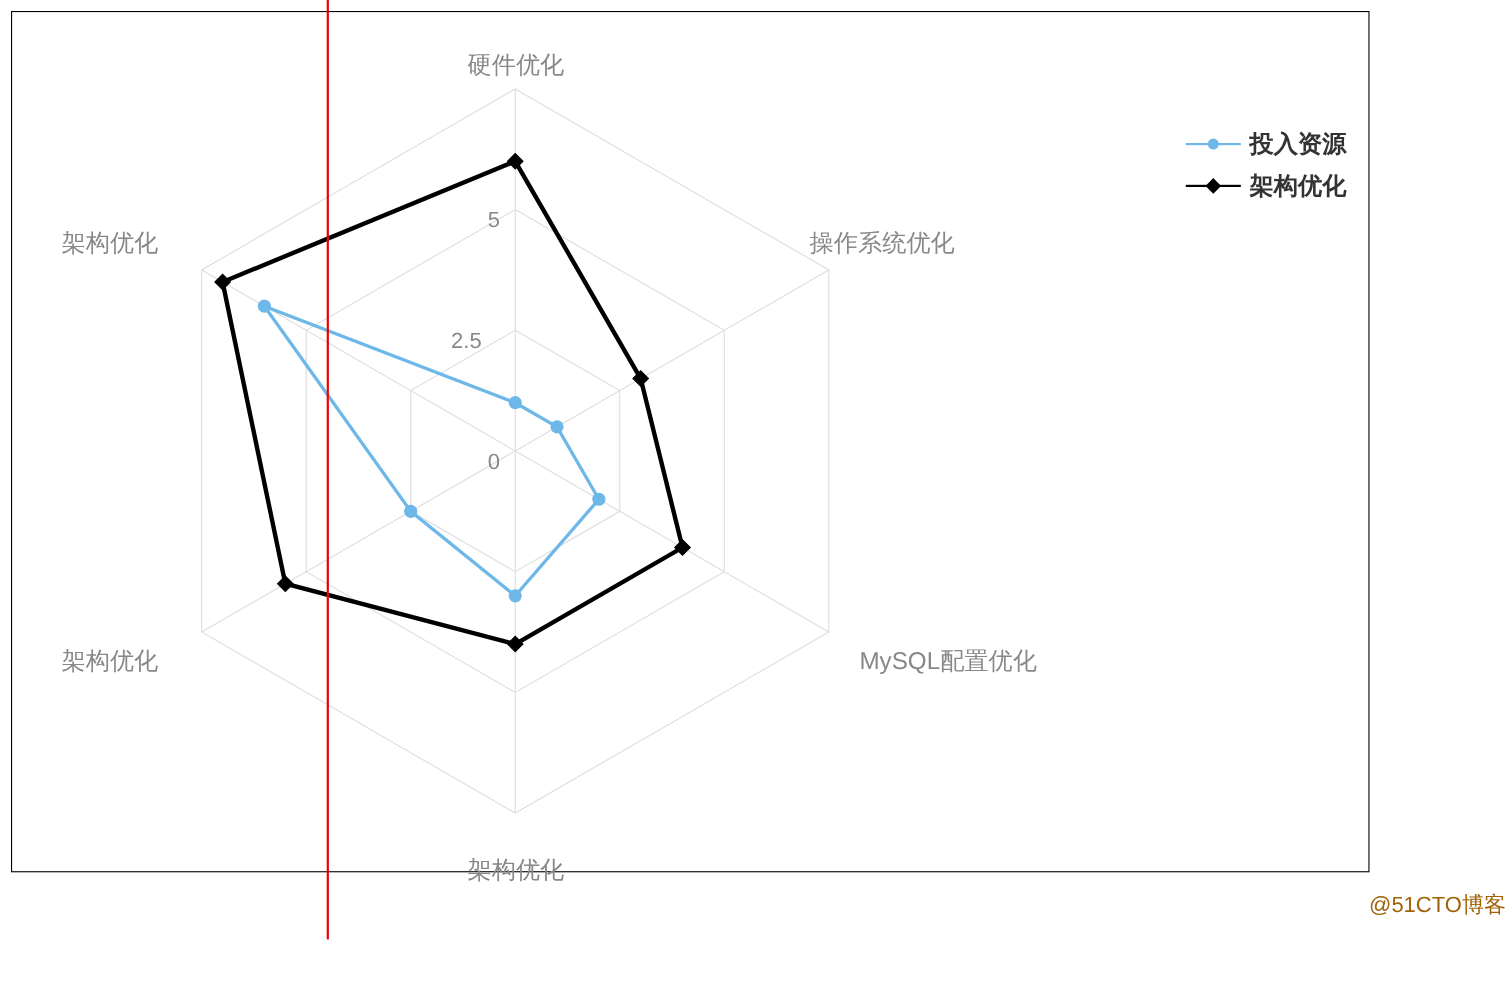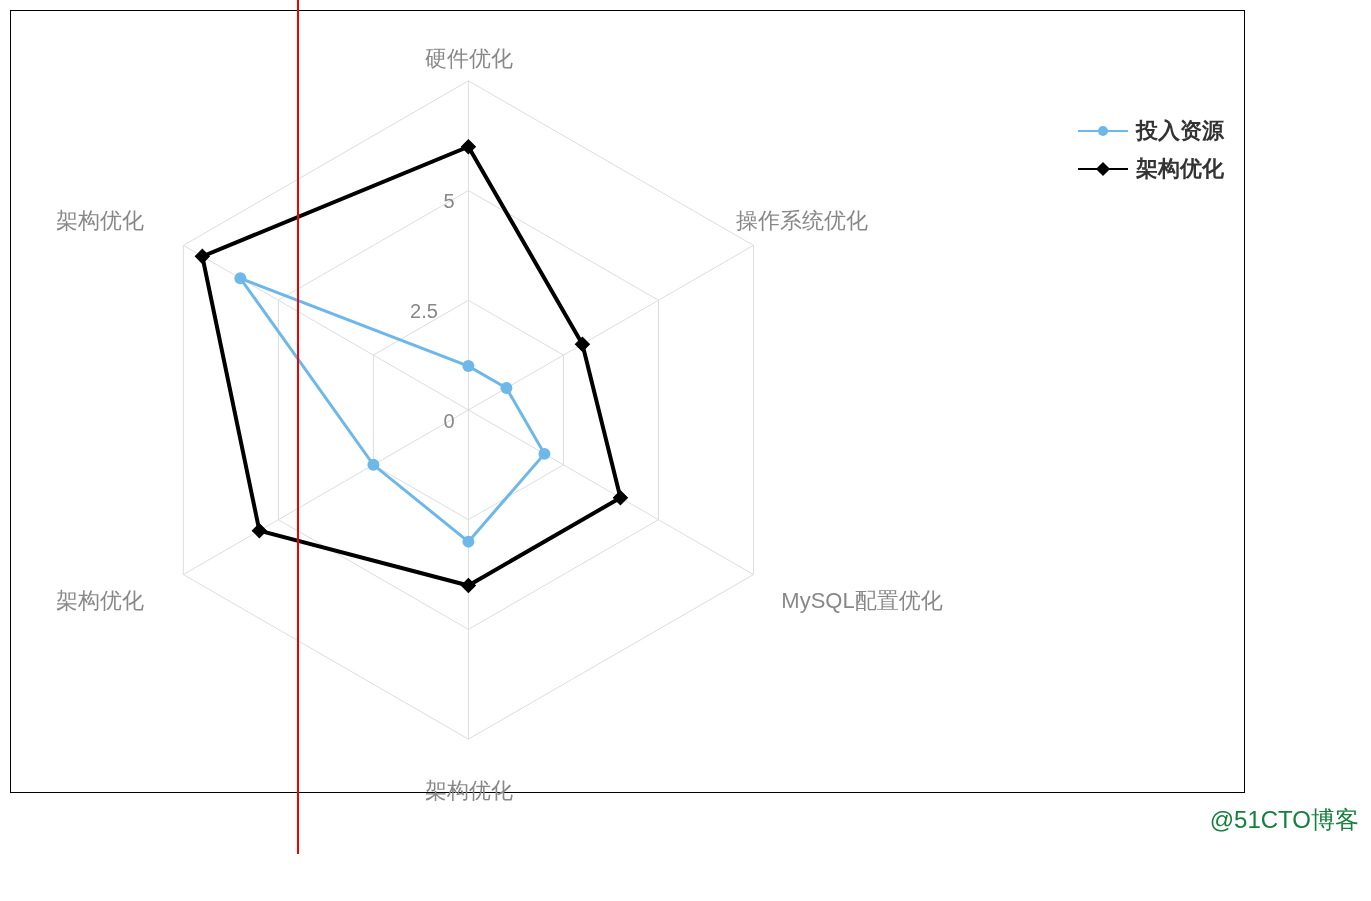--- a/index.html
+++ b/index.html
@@ -9,21 +9,21 @@
     .legend { position: absolute; right: 20px; top: 105px; display: flex; flex-direction: column; gap: 8px; }
     .legend-item { display: flex; align-items: center; gap: 8px; font-size: 22px; font-weight: bold; color: #333; }
     .legend-marker { width: 50px; height: 2px; position: relative; }
     .legend-marker.blue { background: #6db8e8; }
     .legend-marker.black { background: #000; }
     .legend-dot { position: absolute; top: 50%; left: 50%; transform: translate(-50%,-50%); }
     .legend-dot.circle { width: 10px; height: 10px; border-radius: 50%; background: #6db8e8; }
     .legend-dot.diamond { width: 10px; height: 10px; background: #000; transform: translate(-50%,-50%) rotate(45deg); }
     .axis-label { position: absolute; font-size: 22px; color: #888; white-space: nowrap; transform: translate(-50%,-50%); }
     .tick-label { position: absolute; font-size: 20px; color: #888; transform: translate(-50%,-50%); }
-    .watermark { position: absolute; right: 12px; bottom: 65px; font-size: 24px; color: #15803d; }
+    .watermark { position: absolute; right: 2px; bottom: 65px; font-size: 20px; color: #a16207; }
     svg.grid { position: absolute; left: 0; top: 0; width: 100%; height: 100%; }
     .grid-line { fill: none; stroke: #ddd; stroke-width: 1; }
     .spoke { stroke: #ddd; stroke-width: 1; }
     .series-blue { fill: none; stroke: #6db8e8; stroke-width: 3; }
     .pt-blue { fill: #6db8e8; }
     .series-black { fill: none; stroke: #000; stroke-width: 4; }
     .pt-black { fill: #000; stroke: #000; }
   </style>
 </head>
 <body>

